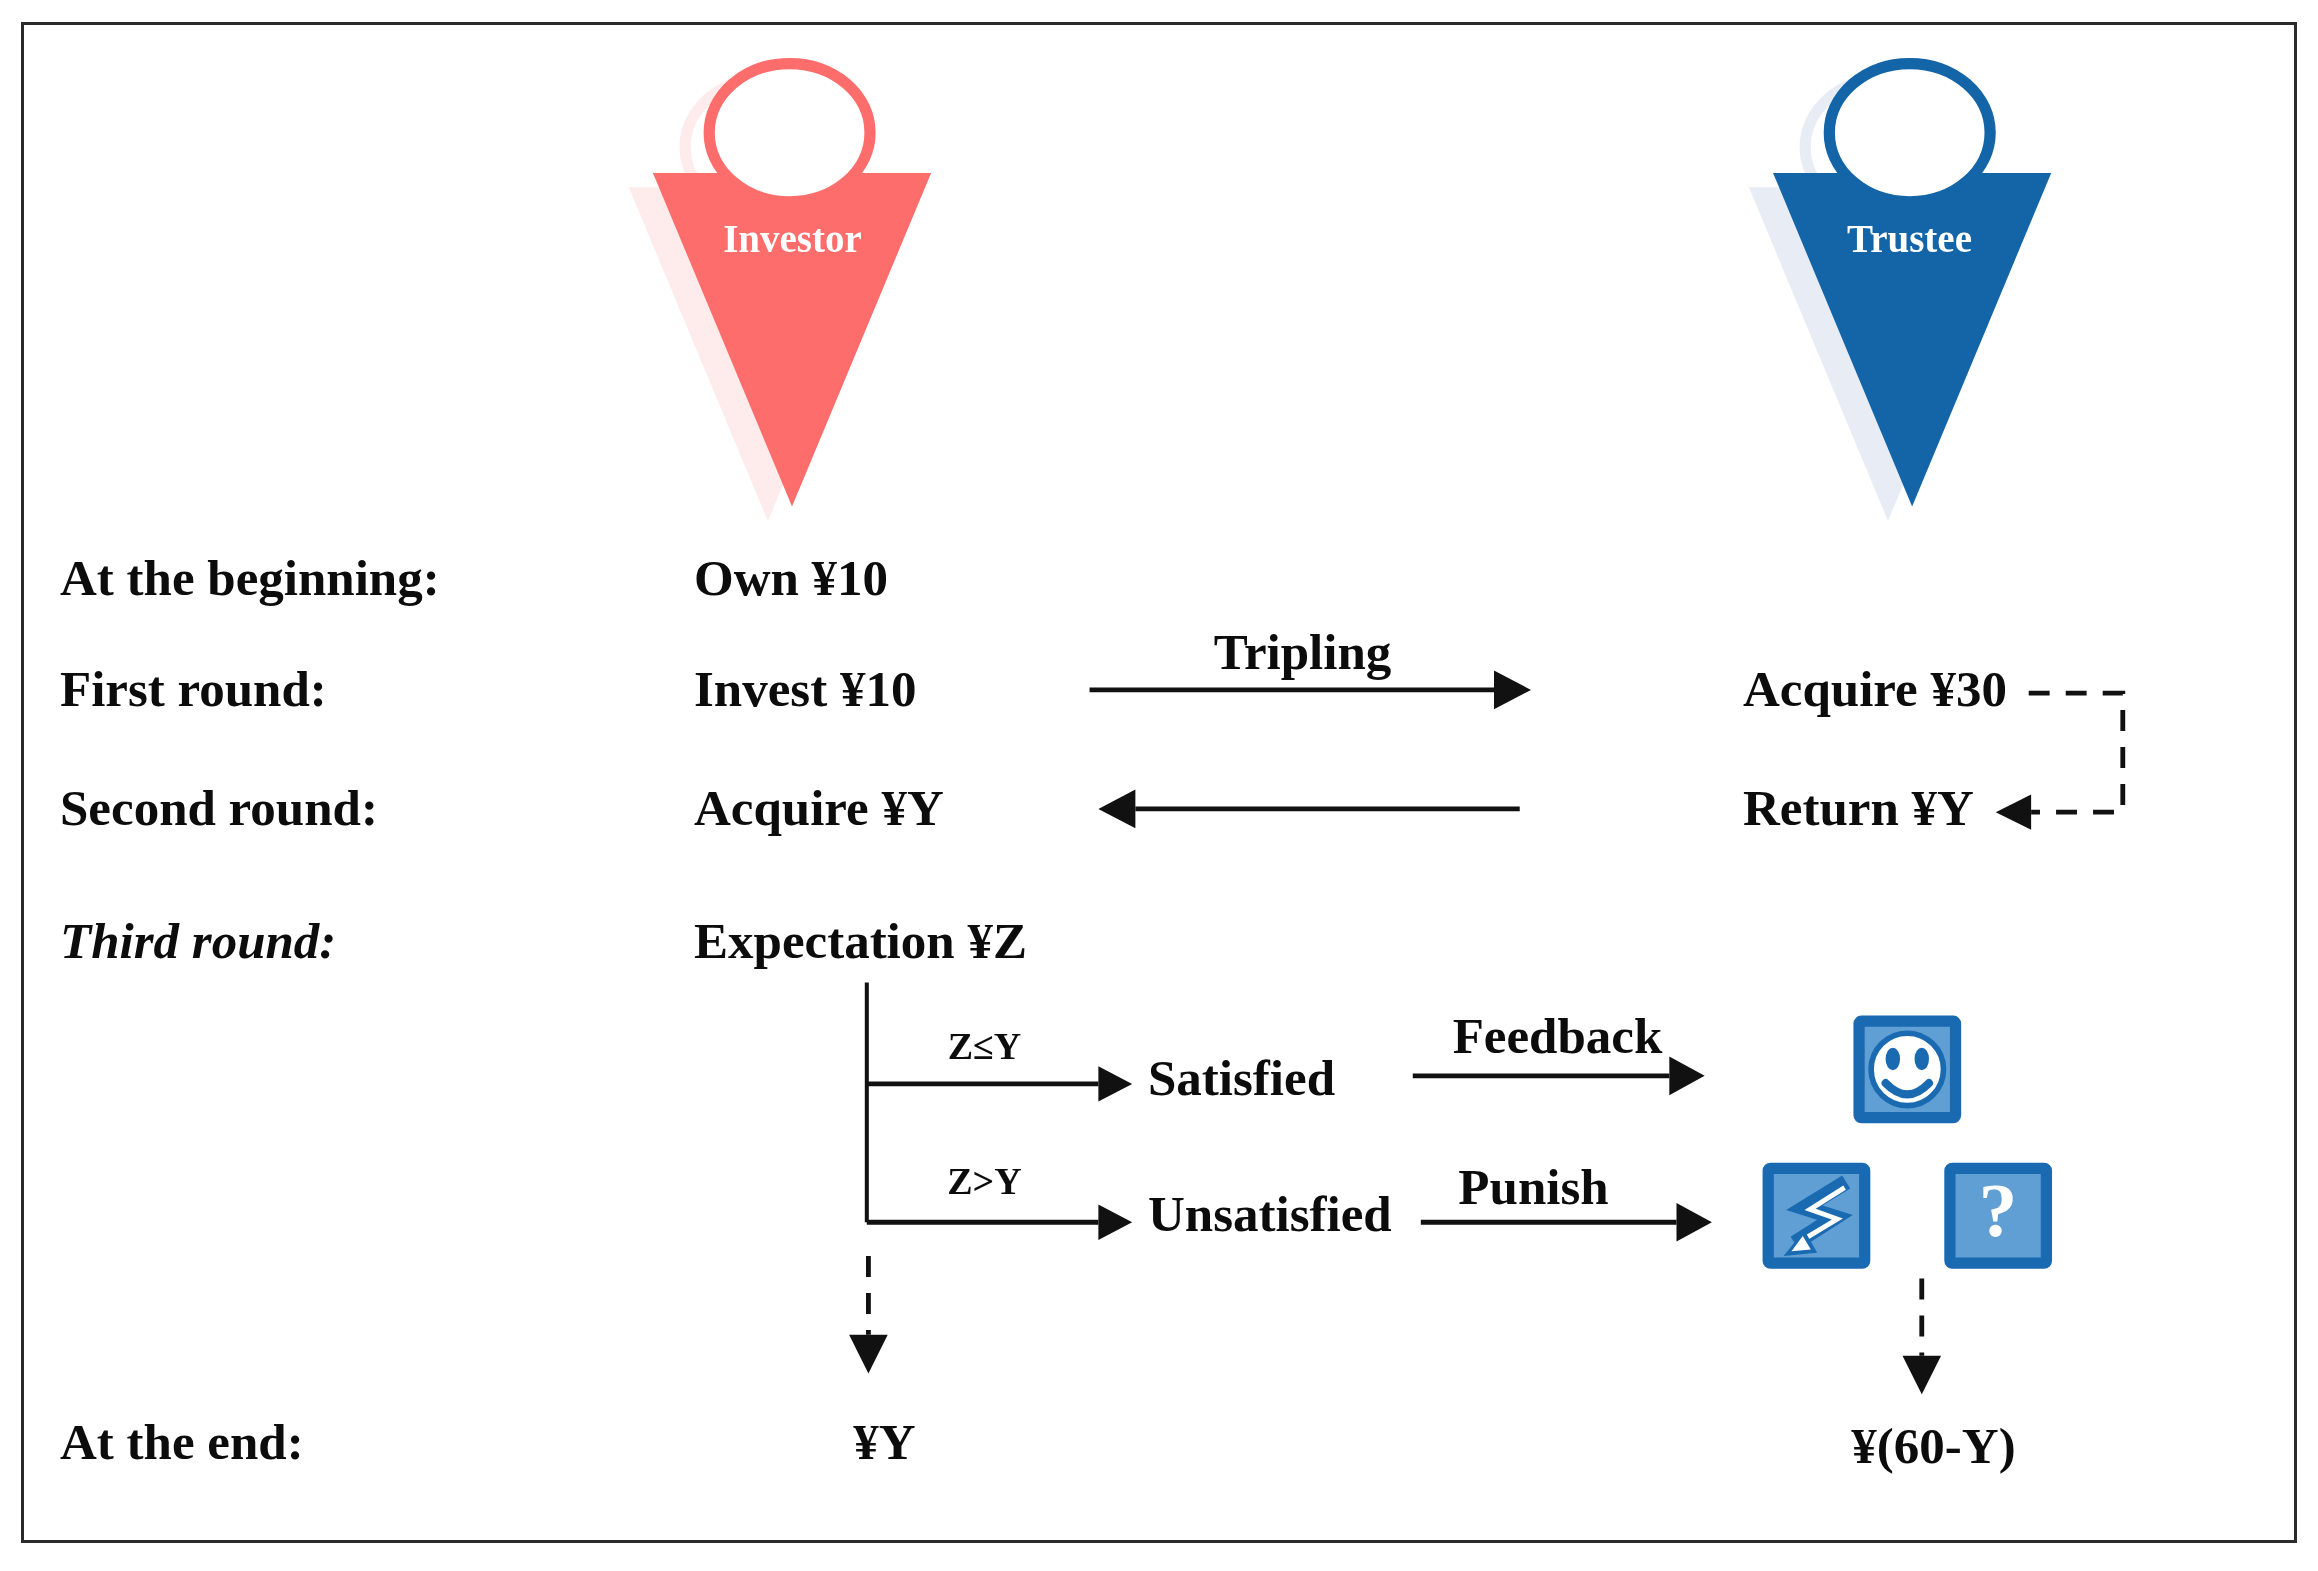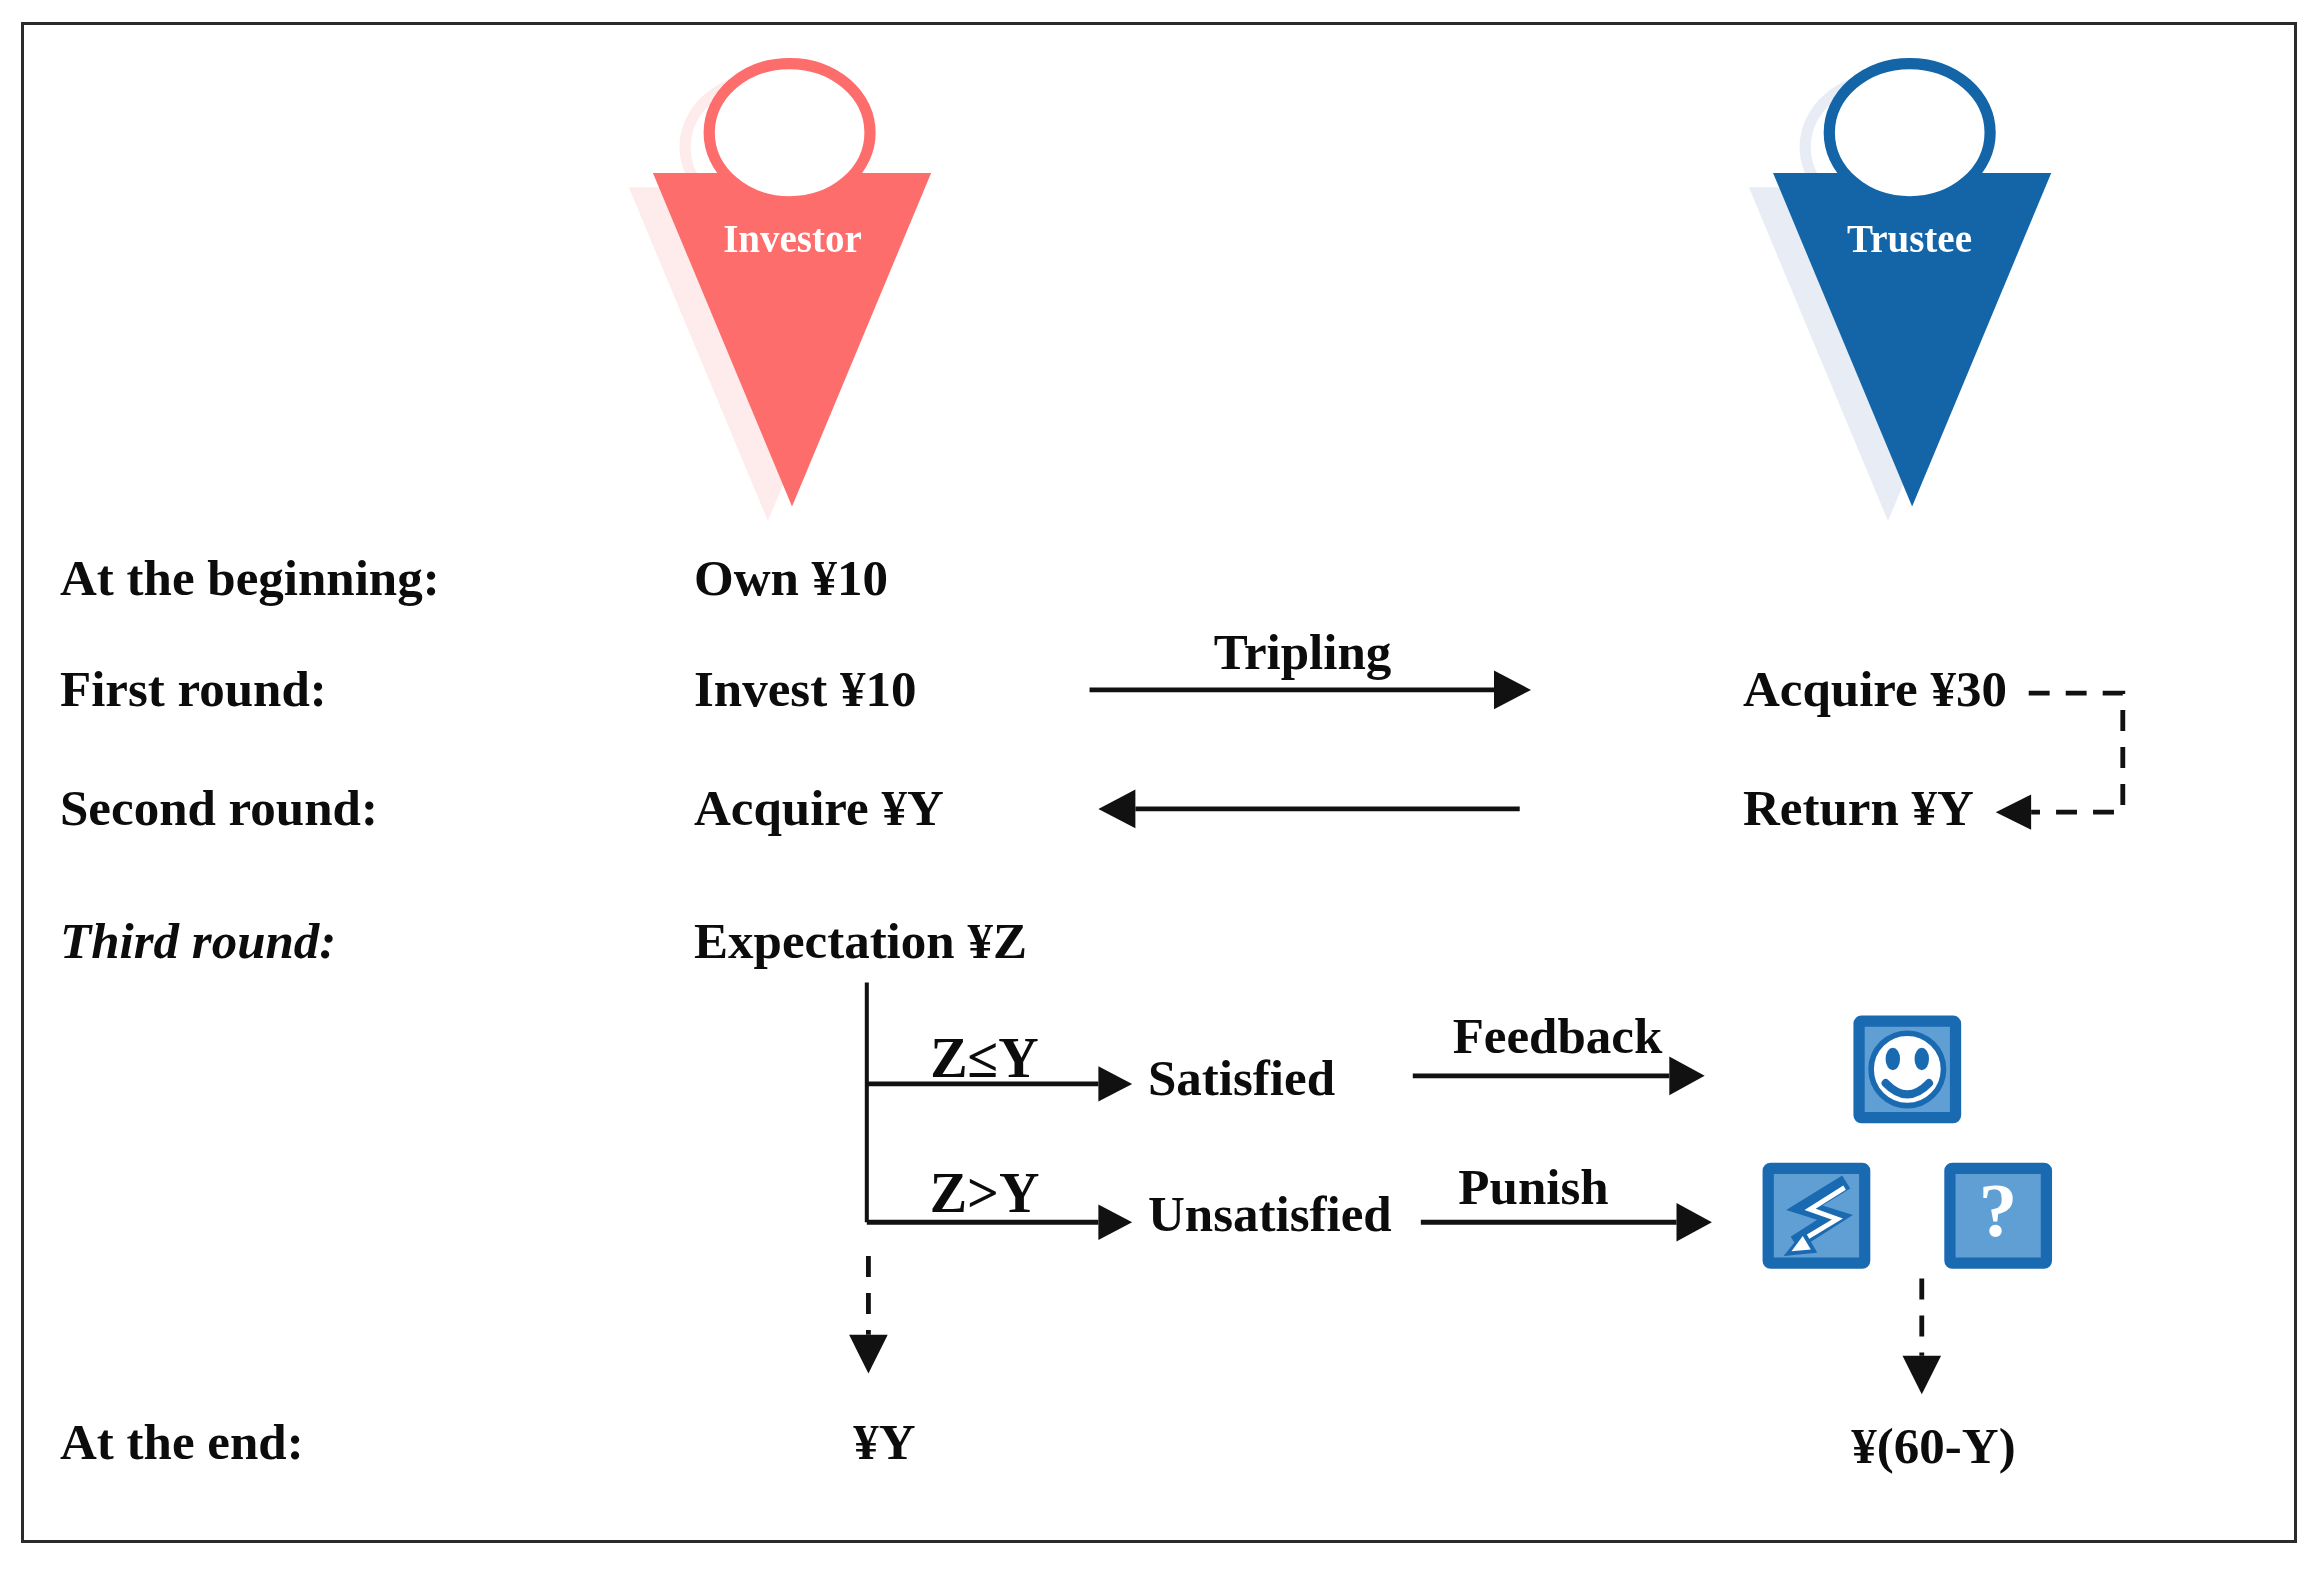--- a/index.html
+++ b/index.html
@@ -3,21 +3,21 @@
 <meta charset="utf-8">
 <style>
   html,body{margin:0;padding:0;background:#fff;}
   #canvas{position:relative;width:2319px;height:1572px;background:var(--bg,#fff);overflow:hidden;
           font-family:"Liberation Serif","DejaVu Serif",serif;padding-left:32px;}
   #frame{position:absolute;left:21px;top:22px;width:2270px;height:1515px;
          border:3.2px solid var(--frame,#2b2b2b);background:transparent;}
   svg{position:absolute;left:0;top:0;}
   .t{position:absolute;font-weight:700;color:var(--text,#0c0c0c);font-size:51px;line-height:1.25;white-space:nowrap;}
   .ctr{text-align:center;}
-  .cond{font-size:56px;}
+  .cond{font-size:38px;}
   .actor-label{font-size:39px;color:#ffffff;}
   .qglyph{font-size:77px;color:#ffffff;line-height:95px;}
   
   .ln{stroke:var(--ink,#111);stroke-width:6;fill:none;}
   .ln5{stroke:var(--ink,#111);stroke-width:5;fill:none;}
   .dash{stroke:var(--ink,#111);stroke-width:6;fill:none;stroke-dasharray:26 20;}
   .head{fill:var(--ink,#111);stroke:none;}
   .inv-body{fill:var(--investor,#fd6d6c);}
   .inv-head{fill:#ffffff;stroke:var(--investor,#fd6d6c);stroke-width:14;}
   .inv-sh-body{fill:var(--investor-shadow,#fdeceb);}

